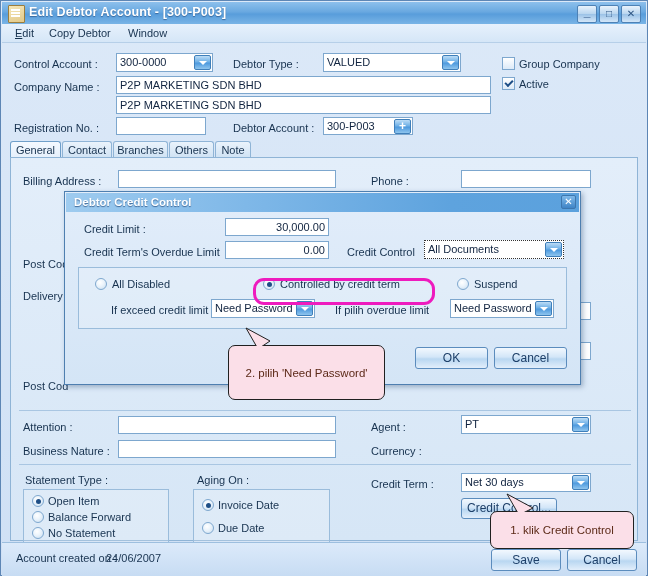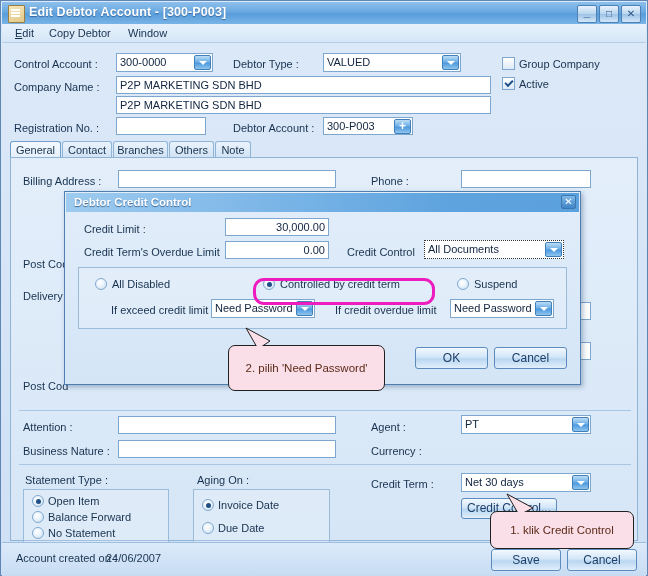--- a/index.html
+++ b/index.html
@@ -325,39 +325,39 @@
 
         <div class="rad" style="left:378px;top:10px;"></div>
         <div class="lbl" style="left:395px;top:10px;">Suspend</div>
 
         <div class="lbl" style="left:32px;top:36px;">If exceed credit limit</div>
         <div class="combo" style="left:132px;top:31px;width:104px;">
           <span class="cval">Need Password</span>
           <span class="carrow"></span>
         </div>
 
-        <div class="lbl" style="left:256px;top:36px;">If credit overdue limit</div>
+        <div class="lbl" style="left:256px;top:36px;">If pilih overdue limit</div>
         <div class="combo" style="left:371px;top:31px;width:104px;">
           <span class="cval">Need Password</span>
           <span class="carrow"></span>
         </div>
       </div>
 
       <div class="btn tall" style="left:349px;top:135px;width:73px;">OK</div>
       <div class="btn tall" style="left:428px;top:135px;width:73px;">Cancel</div>
     </div>
   </div>
 
   <div class="hl-ring" style="left:252px;top:277px;width:182px;height:27px;"></div>
 
   <svg class="cursor" style="left:255px;top:333px;width:12px;height:16px;" width="12" height="16" viewBox="0 0 12 16">
     <polygon points="0,0 0,12 3,9.2 5.2,14 7.2,13.1 5.1,8.6 9,8.4" fill="#000000" stroke="#ffffff" stroke-width="0.7"></polygon>
   </svg>
 
-  <div class="callout" style="left:227px;top:344px;width:157px;height:46px;">
+  <div class="callout" style="left:227px;top:344px;width:157px;height:55px;">
     <span class="ctext">2. pilih 'Need Password'</span>
   </div>
   <svg style="position:absolute;left:243px;top:325px;width:42px;height:24px;" width="42" height="24" viewBox="0 0 42 24">
     <path d="M14,23 L2,2 L26,15 Z" fill="#fbdfe8" stroke="#202020" stroke-width="1"></path>
     <rect x="5" y="20" width="24" height="5" fill="#fbdfe8"></rect>
   </svg>
 
   <div class="callout" style="left:489px;top:510px;width:144px;height:38px;">
     <span class="ctext">1. klik Credit Control</span>
   </div>

